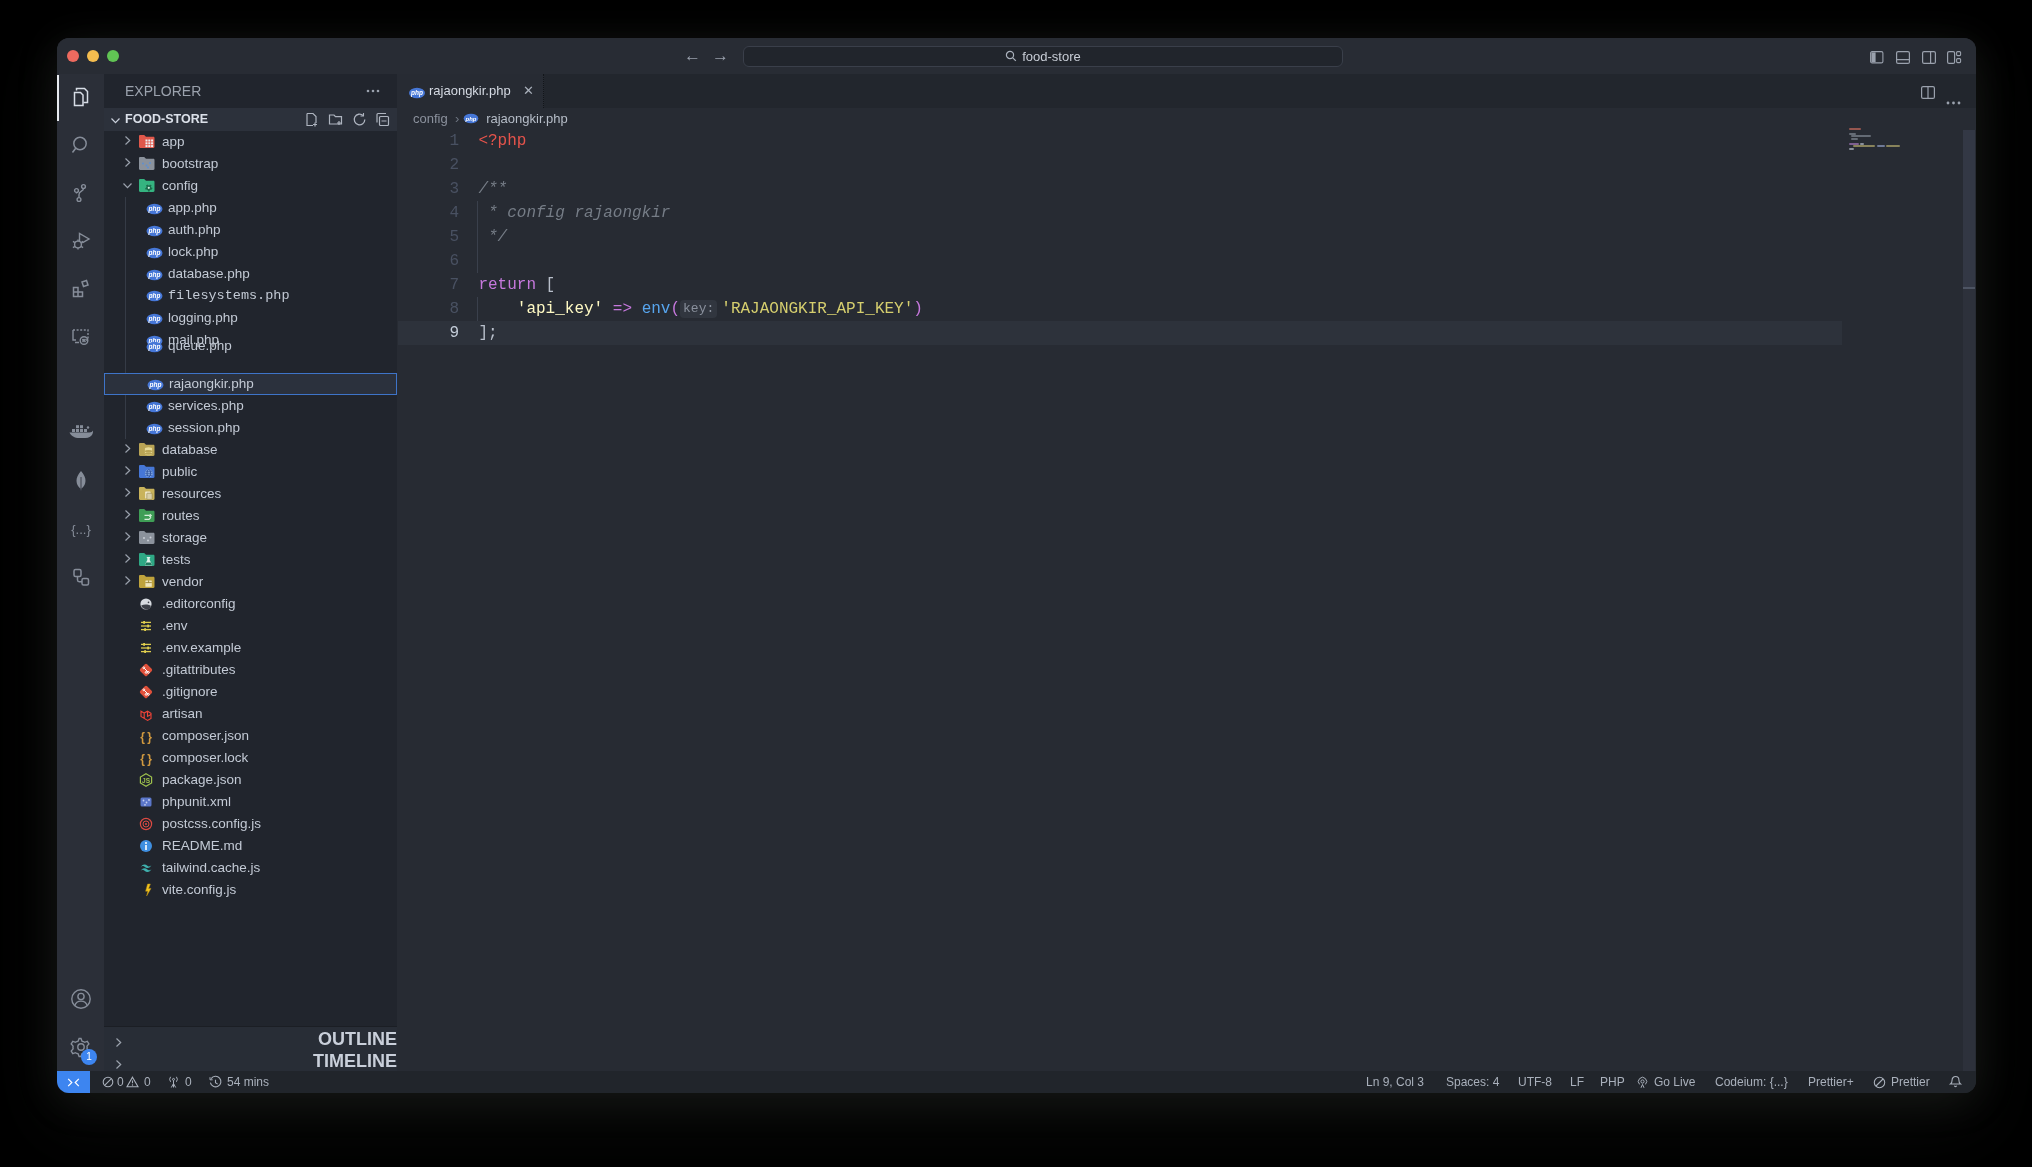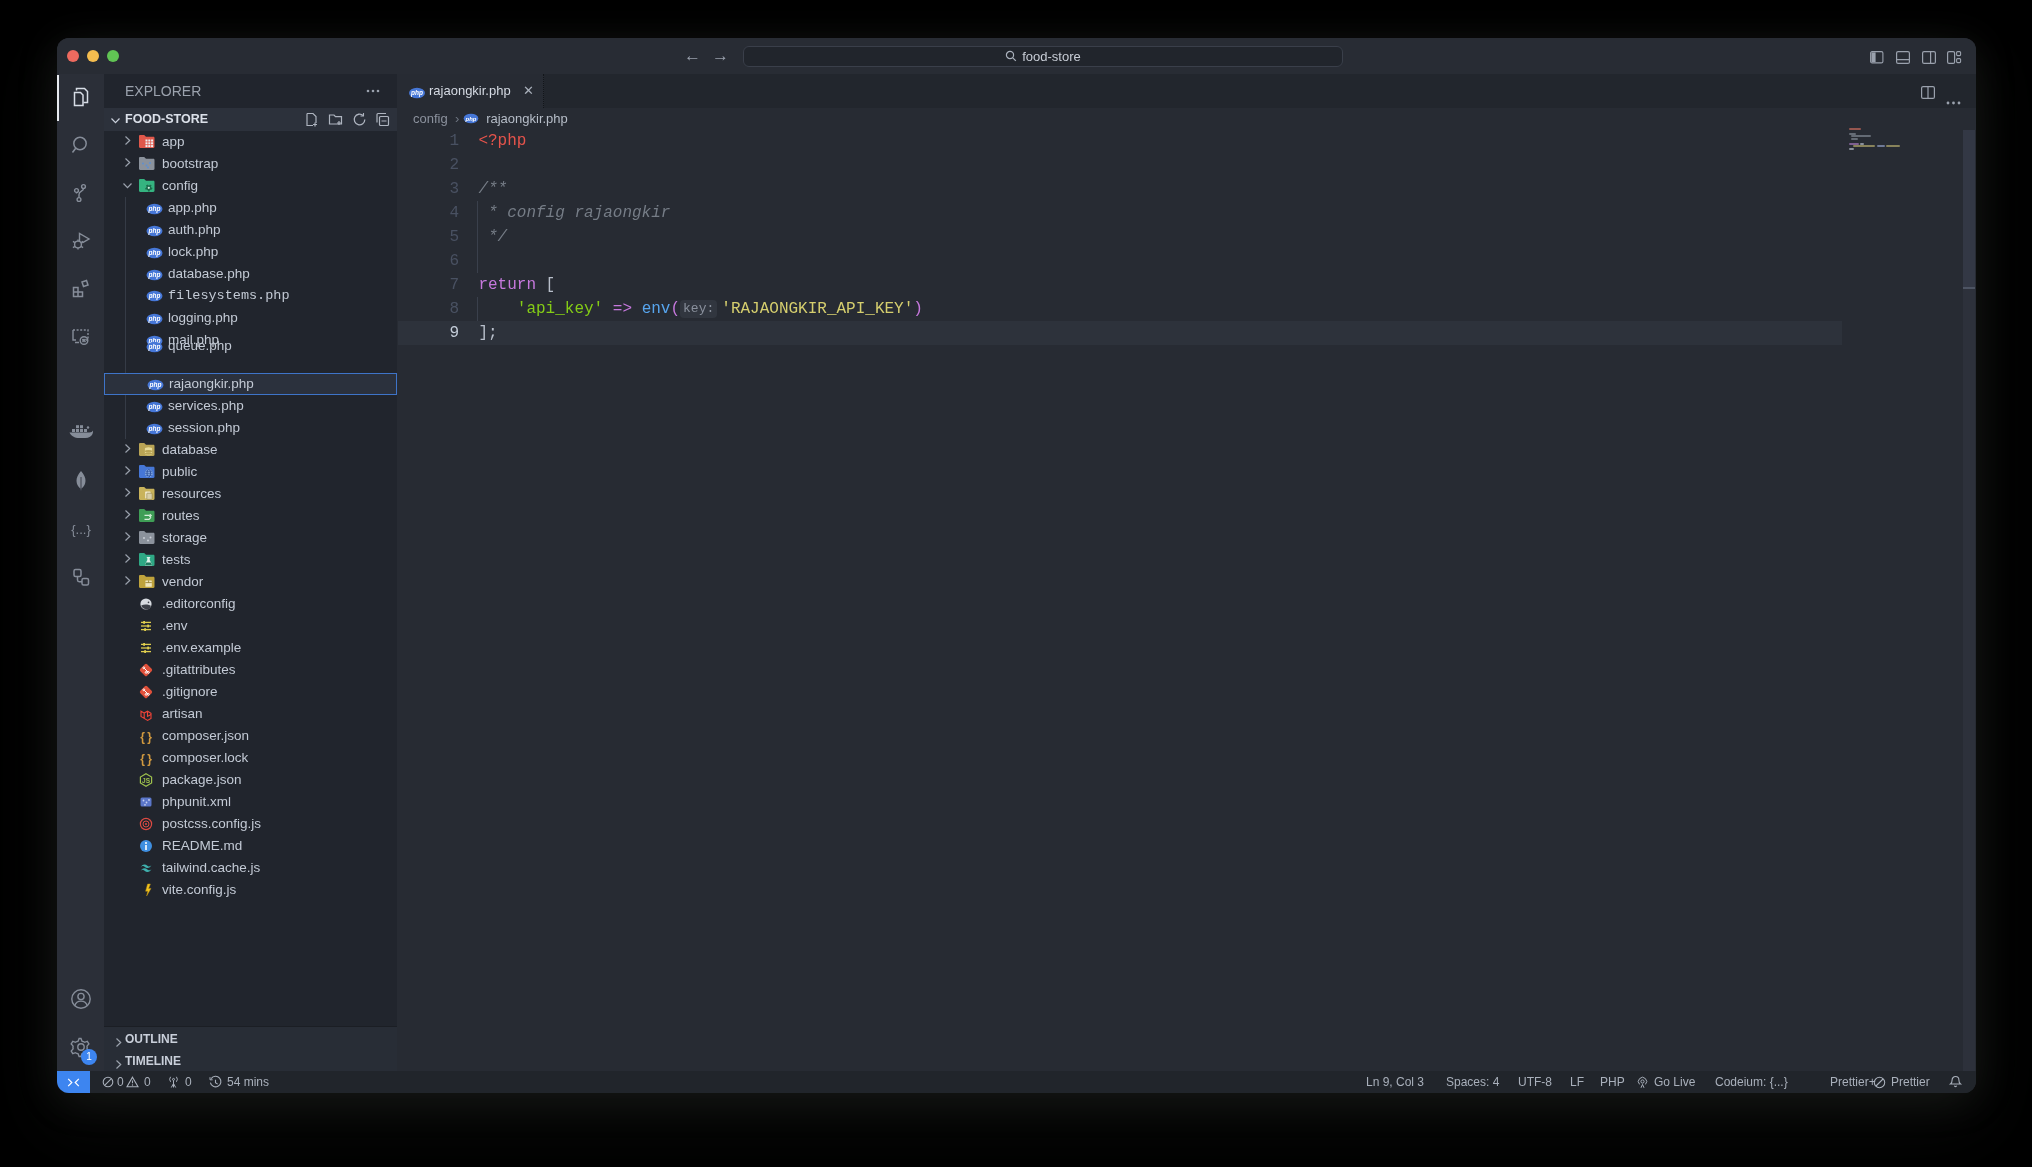--- a/index.html
+++ b/index.html
@@ -41,21 +41,21 @@
     color:#9aa1ac; font-size:11px; }
   .trow .ico { position:absolute; left:34px; top:3px; width:17px; height:16px; }
   .trow.child .ico { left:42px; }
   .trow .lbl { position:absolute; left:58px; top:0; }
   .trow.child .lbl { left:64px; }
   .trow.sel { background:#2b313d; border:1px solid #3e74c9; }
   .guide { position:absolute; left:21px; width:1px; background:#353b46; }
   .outline-sec { position:absolute; left:0; top:952px; width:100%; height:45px; background:#282d36;
     border-top:1px solid #1b1e24; }
   .osec-row { position:absolute; left:0; width:100%; height:22px; line-height:22px;
-    font-size:12px; font-weight:bold; color:#c9cfda; }
+    font-size:18px; font-weight:bold; color:#c9cfda;text-align:right; }
   .osec-row .chev { position:absolute; left:10px; color:#9aa1ac; font-weight:normal; font-size:11px; }
 
   
   .editor { position:absolute; left:340px; top:36px; width:1579px; height:997px; background:#272b33; }
   .tabbar { position:absolute; left:0; top:0; width:100%; height:34px; background:#22262d; }
   .tab { position:absolute; left:0; top:0; width:147px; height:34px; background:#272b33;
     border-right:1px dotted #121519; }
   .tab .phpico { position:absolute; left:11px; top:11px; }
   .tab .tname { position:absolute; left:32px; top:0; line-height:34px; font-size:13px; color:#d5dae3; }
   .tab .tclose { position:absolute; left:126px; top:0; line-height:34px; font-size:13px; color:#aab1bc; }
@@ -665,21 +665,21 @@
     <div class="code" id="code">
       <div class="codeguide" style="position:absolute;left:80px;top:72px;height:72px;width:1px;background:#3a404c;"></div>
       <div class="codeguide" style="position:absolute;left:80px;top:168px;height:24px;width:1px;background:#3a404c;"></div>
       <div class="cline" style="top:0;"><span class="lnum">1</span><span class="ltext"><span style="color:#e5534b;">&lt;?php</span></span></div>
       <div class="cline" style="top:24px;"><span class="lnum">2</span></div>
       <div class="cline" style="top:48px;"><span class="lnum">3</span><span class="ltext"><span class="cmt">/**</span></span></div>
       <div class="cline" style="top:72px;"><span class="lnum">4</span><span class="ltext"><span class="cmt"> * config rajaongkir</span></span></div>
       <div class="cline" style="top:96px;"><span class="lnum">5</span><span class="ltext"><span class="cmt"> */</span></span></div>
       <div class="cline" style="top:120px;"><span class="lnum">6</span></div>
       <div class="cline" style="top:144px;"><span class="lnum">7</span><span class="ltext"><span style="color:#c678dd;">return</span><span style="color:#b8bfcb;"> [</span></span></div>
-      <div class="cline" style="top:168px;"><span class="lnum">8</span><span class="ltext"><span style="color:#84cc16;">    'api_key'</span> <span style="color:#c678dd;">=&gt;</span> <span style="color:#57a5ee;">env</span><span style="color:#c678dd;">(</span><span class="hint">key:</span><span style="color:#d5ce6e;">'RAJAONGKIR_API_KEY'</span><span style="color:#c678dd;">)</span></span></div>
+      <div class="cline" style="top:168px;"><span class="lnum">8</span><span class="ltext"><span style="color:#fef9c3;">    'api_key'</span> <span style="color:#c678dd;">=&gt;</span> <span style="color:#57a5ee;">env</span><span style="color:#c678dd;">(</span><span class="hint">key:</span><span style="color:#d5ce6e;">'RAJAONGKIR_API_KEY'</span><span style="color:#c678dd;">)</span></span></div>
       <div class="cline" style="top:192px;"><span class="lnum" style="color:#c3ccd8;">9</span><span class="ltext"><span style="color:#b8bfcb;">];</span></span></div>
     </div>
     <div class="minimap" id="minimap">
       <div class="mbar" style="left:0; top:0; width:12px; background:#96564f;"></div>
       <div class="mbar" style="left:0; top:4.9px; width:7px; background:#646b75;"></div>
       <div class="mbar" style="left:2px; top:7.3px; width:20px; background:#646b75;"></div>
       <div class="mbar" style="left:2px; top:9.8px; width:7px; background:#646b75;"></div>
       <div class="mbar" style="left:0; top:14.6px; width:10px; background:#7d5f90;"></div>
       <div class="mbar" style="left:11px; top:14.6px; width:4px; background:#8a909b;"></div>
       <div class="mbar" style="left:4px; top:17.1px; width:22px; background:#88835b;"></div>
@@ -743,21 +743,21 @@
         <svg width="13" height="13" viewBox="0 0 13 13">
           <g stroke="#a9b0bb" stroke-width="1" fill="none">
             <circle cx="6.5" cy="5.5" r="1.6"></circle>
             <path d="M3.6 8.4a4.1 4.1 0 1 1 5.8 0"></path>
             <path d="M5 11.8l1.5-3.4 1.5 3.4"></path>
           </g>
         </svg>
         <span>Go Live</span>
       </div>
     <div class="sbitem" style="left:1658px;">Codeium: {...}</div>
-    <div class="sbitem" style="left:1751px;margin-left:22px;">Prettier+</div>
+    <div class="sbitem" style="left:1751px;">Prettier+</div>
     <div class="sbitem sbi" style="left:1816px;">
         <svg width="13" height="13" viewBox="0 0 13 13">
           <circle cx="6.5" cy="6.5" r="5.2" fill="none" stroke="#a9b0bb" stroke-width="1.1"></circle>
           <line x1="3" y1="10" x2="10" y2="3" stroke="#a9b0bb" stroke-width="1.1"></line>
         </svg>
         <span>Prettier</span>
       </div>
     <div class="sbitem" style="left:1892px;"><svg width="13" height="13" viewBox="0 0 13 13" style="margin-top:4px;">
           <path d="M6.5 1.5a3.4 3.4 0 0 1 3.4 3.4c0 2.6.9 3.6 1.6 4.1H1.5c.7-.5 1.6-1.5 1.6-4.1A3.4 3.4 0 0 1 6.5 1.5z" fill="none" stroke="#a9b0bb" stroke-width="1.1"></path>
           <path d="M5.3 10.8a1.3 1.3 0 0 0 2.4 0" fill="none" stroke="#a9b0bb" stroke-width="1.1"></path>

